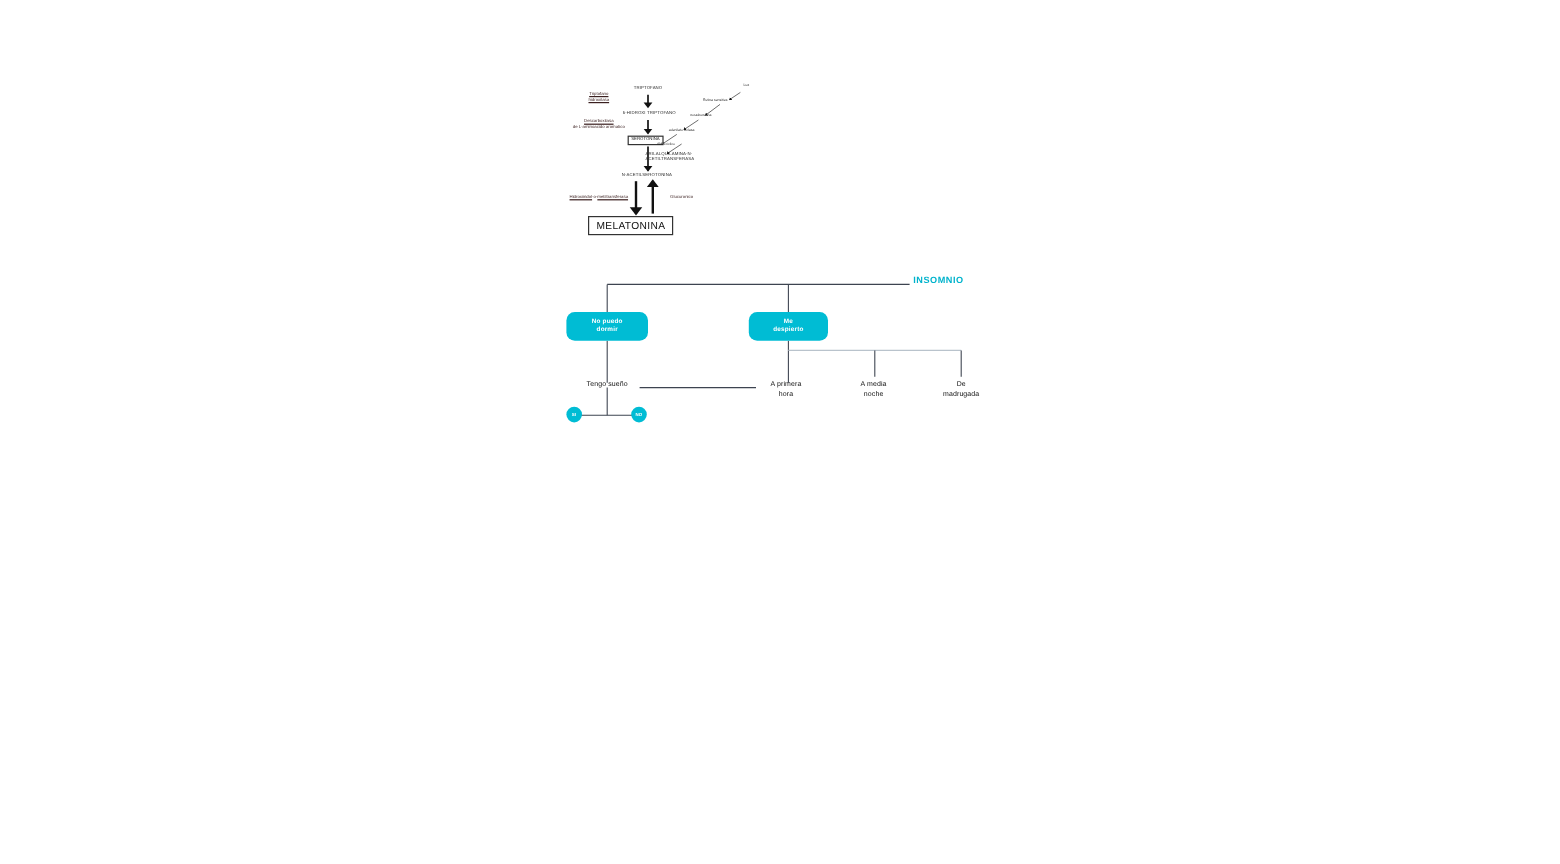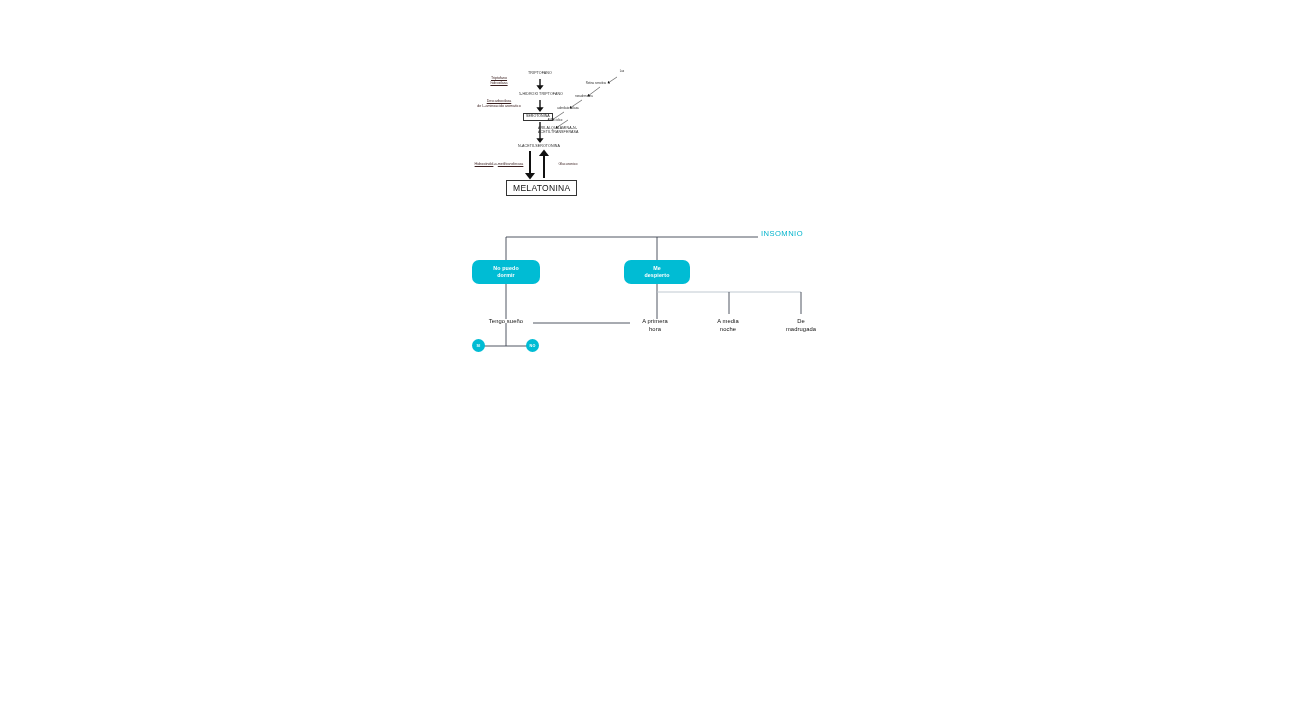--- a/index.html
+++ b/index.html
@@ -80,21 +80,21 @@
     width: 400px;
     height: 145px;
   }
   .flow-svg { position: absolute; left: 0; top: 0; overflow: visible; }
 
   .insomnio-label {
     position: absolute;
     left: 306px;
     top: 9px;
     font-size: 7.6px;
-    font-weight: normal;
+    font-weight: bold;
     letter-spacing: 0.45px;
     color: #00b3cc;
     white-space: nowrap;
   }
 
   .chip {
     position: absolute;
     background: #00bcd4;
     border-radius: 7px;
     color: #ffffff;
@@ -192,21 +192,21 @@
   </div>
 
   <div class="pw-label" style="left:40px; top:86px; width:78px;">N-ACETILSEROTONINA</div>
 
   <div class="pw-enzyme" style="left:8px; top:104px; width:62px;">
     <span class="u">Hidroxiindol</span><span>-o-</span><span class="u">metiltransferasa</span>
   </div>
 
   <div class="pw-enzyme" style="left:88px; top:104px; width:40px;">Glucuronico</div>
 
-  <div class="pw-melabox" style="left:46px; top:122px;text-align:right;">MELATONINA</div>
+  <div class="pw-melabox" style="left:30px; top:122px;text-align:right;">MELATONINA</div>
 
   <div class="pw-casc" style="left:152px; top:12px; width:20px;">Luz</div>
   <div class="pw-casc" style="left:118px; top:24px; width:36px;">Retina sensitiva</div>
   <div class="pw-casc" style="left:108px; top:37px; width:32px;">noradrenalina</div>
   <div class="pw-casc" style="left:92px; top:49px; width:32px;">adenilato ciclasa</div>
   <div class="pw-casc" style="left:82px; top:61px; width:26px;">AMP ciclico</div>
 </div>
 
 <div id="flow">
 

